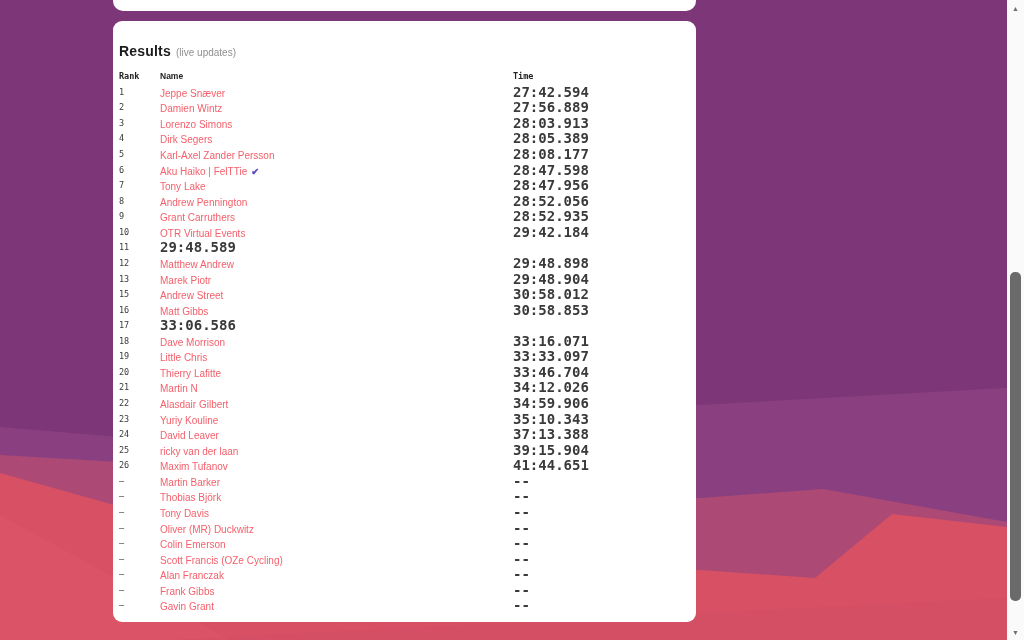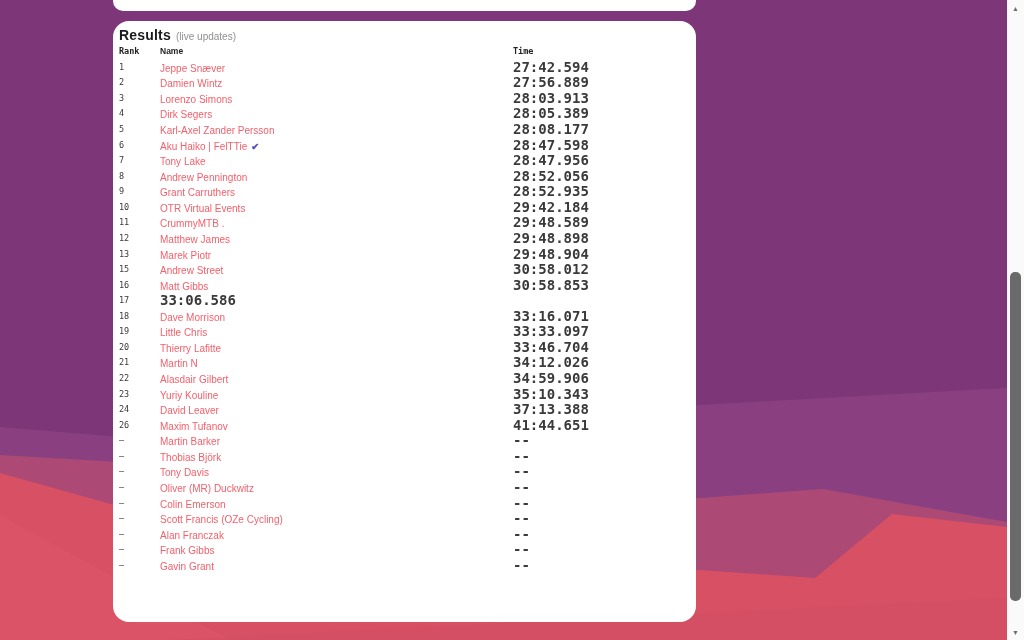--- a/index.html
+++ b/index.html
@@ -20,29 +20,29 @@
   .scroll-arrow.down{bottom:1px;}
   .scroll-thumb{position:absolute;left:3px;width:11px;top:272px;height:329px;background:#6a6a6a;border-radius:5px;}
 
   
   .card-top{
     position:absolute;left:113px;top:0;width:583px;height:11px;
     background:#ffffff;border-radius:0 0 10px 10px;
   }
   .card{
     position:absolute;left:113px;top:21px;width:583px;height:601px;
-    background:#ffffff;border-radius:16px;box-sizing:border-box;
-    padding:6px 8px 0 6px;
+    background:#ffffff;border-radius:9px;box-sizing:border-box;
+    padding:22px 8px 0 6px;
   }
 
   .title-row{display:flex;align-items:baseline;gap:5px;height:16px;line-height:16px;}
   .title{font-size:14px;font-weight:bold;color:#1b1b1b;letter-spacing:0.2px;}
   .subtitle{font-size:10px;color:#8f8f8f;}
 
-  .thead{display:flex;height:16px;align-items:center;}
+  .thead{display:flex;margin-top:9px;height:16px;align-items:center;}
   .thead span{font-size:8.5px;font-weight:bold;color:#222;}
 
   .row{display:flex;height:15.57px;align-items:center;}
   .c-rank{width:41px;flex:none;font-family:"DejaVu Sans Mono",monospace;font-size:8.5px;color:#3a3a3a;}
   .c-name{width:353px;flex:none;white-space:nowrap;overflow:hidden;}
   .c-time{flex:1;font-family:"DejaVu Sans Mono",monospace;font-size:14px;color:#3a3a3a;font-weight:bold;}
   .name-link{font-size:10px;color:var(--link,#f4606b);text-decoration:none;cursor:pointer;}
   .verified{color:var(--verified,#564cc3);font-size:9.5px;font-weight:bold;margin-left:4px;}
 </style>
 </head>
@@ -119,26 +119,25 @@
         <span class="c-name"><a class="name-link">Grant Carruthers</a></span>
         <span class="c-time">28:52.935</span>
       </div>
       <div class="row">
         <span class="c-rank">10</span>
         <span class="c-name"><a class="name-link">OTR Virtual Events</a></span>
         <span class="c-time">29:42.184</span>
       </div>
       <div class="row">
         <span class="c-rank">11</span>
-        <span class="c-name"><a class="name-link">CrummyMTB .</a></span>
         <span class="c-time">29:48.589</span>
       </div>
       <div class="row">
         <span class="c-rank">12</span>
-        <span class="c-name"><a class="name-link">Matthew James</a></span>
+        <span class="c-name"><a class="name-link">Matthew Andrew</a></span>
         <span class="c-time">29:48.898</span>
       </div>
       <div class="row">
         <span class="c-rank">13</span>
         <span class="c-name"><a class="name-link">Marek Piotr</a></span>
         <span class="c-time">29:48.904</span>
       </div>
       <div class="row">
         <span class="c-rank">15</span>
         <span class="c-name"><a class="name-link">Andrew Street</a></span>
@@ -180,20 +179,25 @@
       </div>
       <div class="row">
         <span class="c-rank">23</span>
         <span class="c-name"><a class="name-link">Yuriy Kouline</a></span>
         <span class="c-time">35:10.343</span>
       </div>
       <div class="row">
         <span class="c-rank">24</span>
         <span class="c-name"><a class="name-link">David Leaver</a></span>
         <span class="c-time">37:13.388</span>
+      </div>
+      <div class="row">
+        <span class="c-rank">25</span>
+        <span class="c-name"><a class="name-link">ricky van der laan</a></span>
+        <span class="c-time">39:15.904</span>
       </div>
       <div class="row">
         <span class="c-rank">26</span>
         <span class="c-name"><a class="name-link">Maxim Tufanov</a></span>
         <span class="c-time">41:44.651</span>
       </div>
       <div class="row">
         <span class="c-rank">–</span>
         <span class="c-name"><a class="name-link">Martin Barker</a></span>
         <span class="c-time">--</span>

